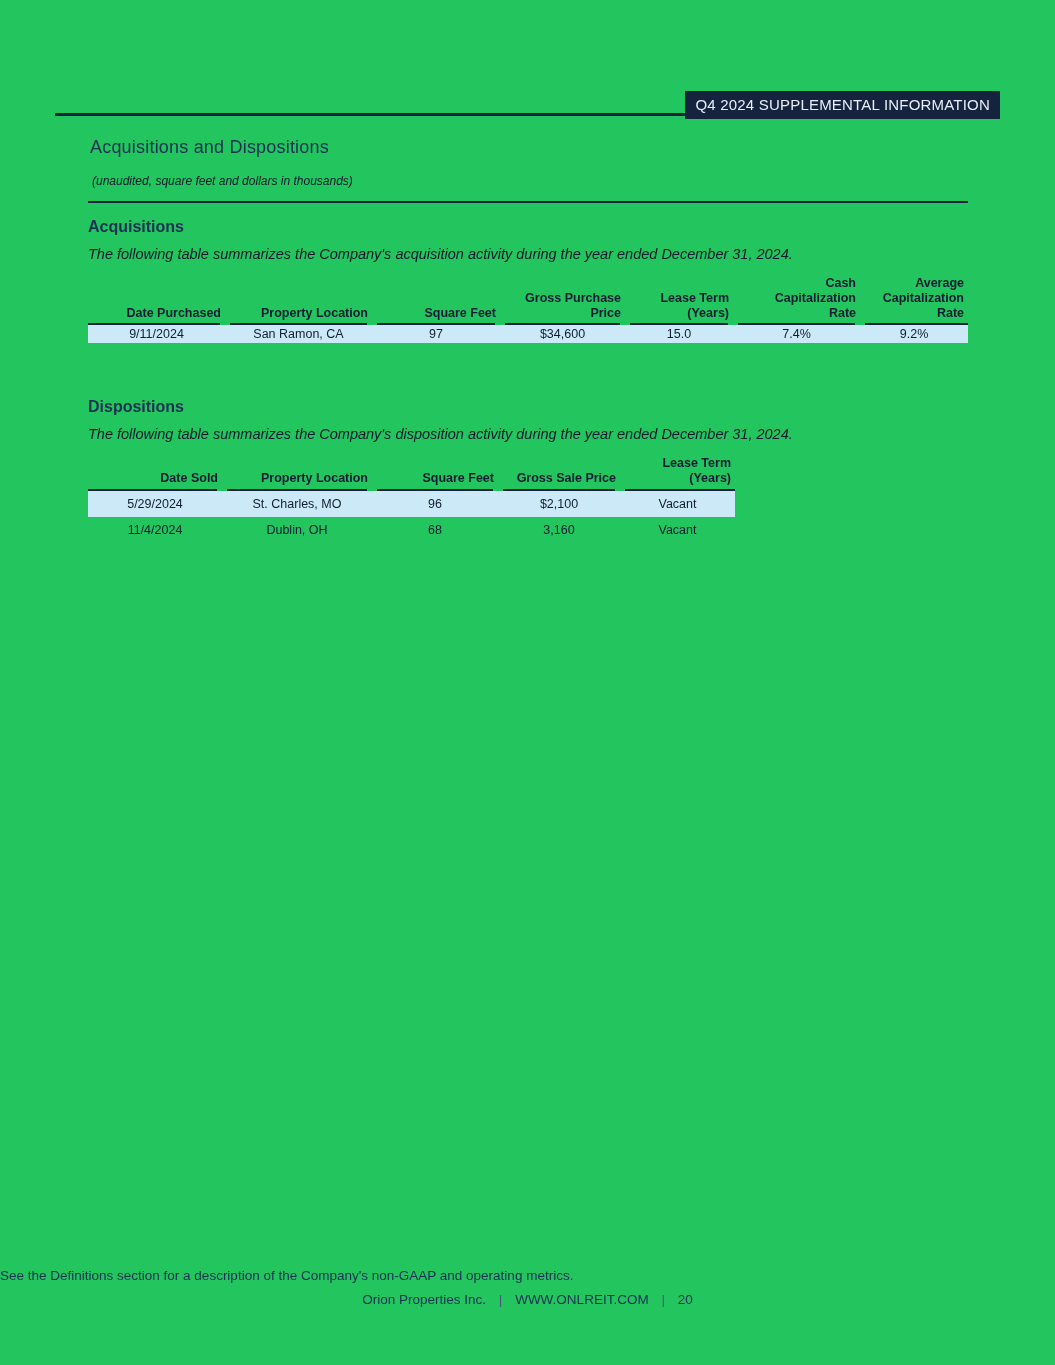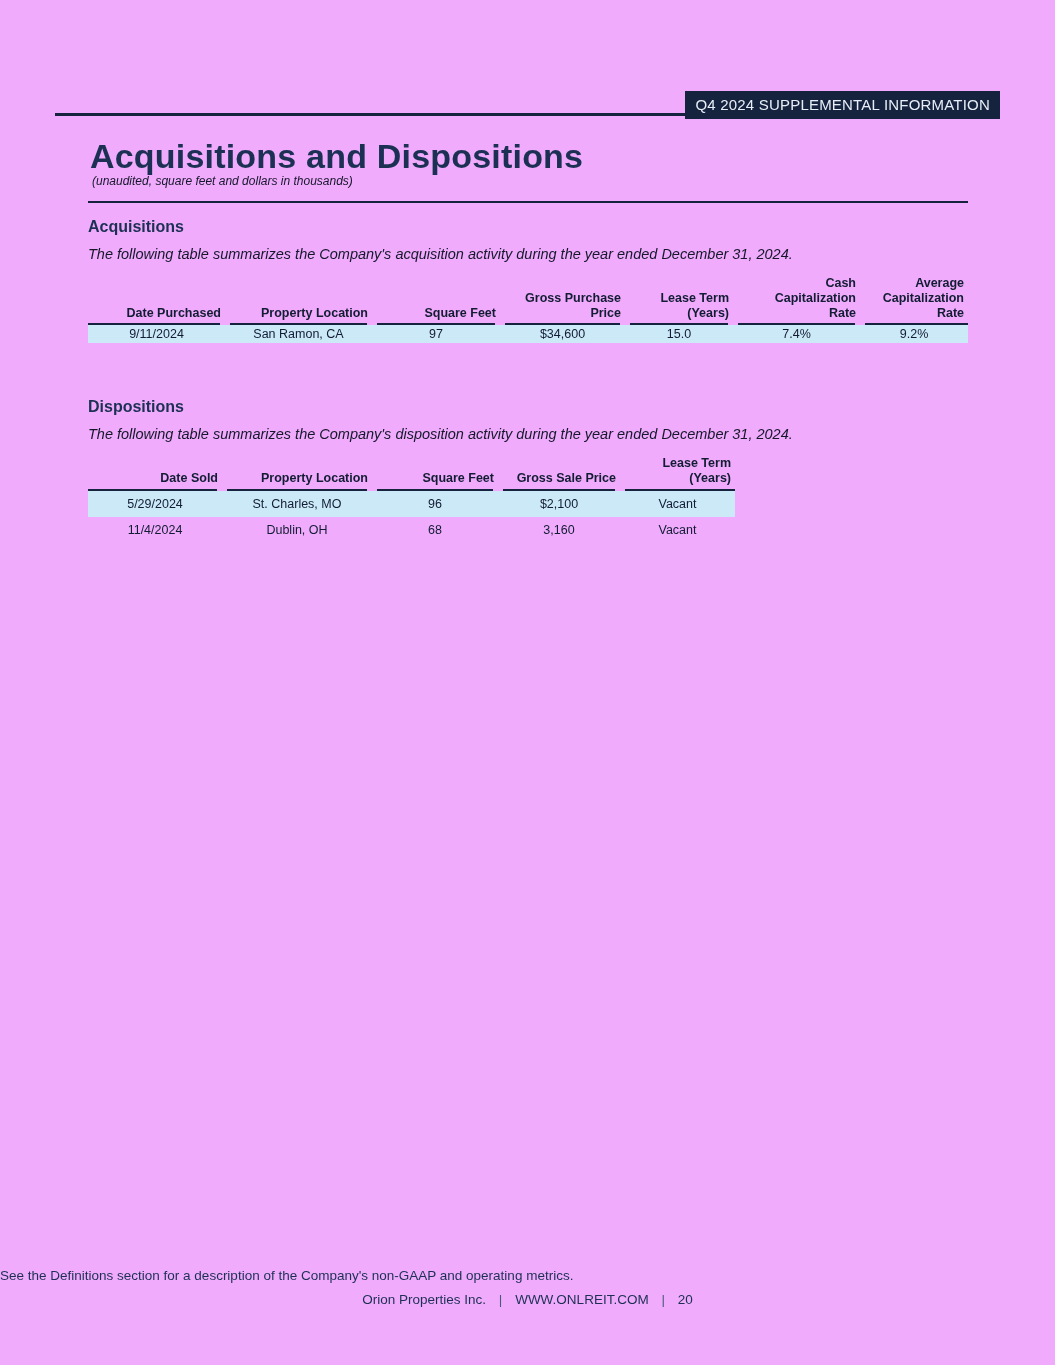--- a/index.html
+++ b/index.html
@@ -6,21 +6,21 @@
   html, body { background: #ffffff; }
   body {
     font-family: "Liberation Sans", sans-serif;
     color: #121c33;
     width: 1055px;
   }
   .page {
     position: relative;
     width: 1055px;
     height: 1365px;
-    background: #f0abfc;
+    background: #22c55e;
     overflow: hidden;
   }
 
   
   .top-line {
     position: absolute;
     top: 113px; left: 55px;
     width: 945px; height: 3px;
     background: #16233f;
   }
@@ -33,22 +33,22 @@
     line-height: 1;
     padding: 6px 10px 7px 10px;
     letter-spacing: 0.2px;
     white-space: nowrap;
   }
 
   
   .page-title {
     position: absolute;
     top: 137px; left: 90px;
-    font-size: 34px;
-    font-weight: bold;
+    font-size: 18px;
+    font-weight: normal;
     color: #1c3054;
     letter-spacing: 0.2px;
   }
   .page-subtitle {
     position: absolute;
     top: 174px; left: 92px;
     font-size: 12px;
     font-style: italic;
     color: #15182b;
   }

